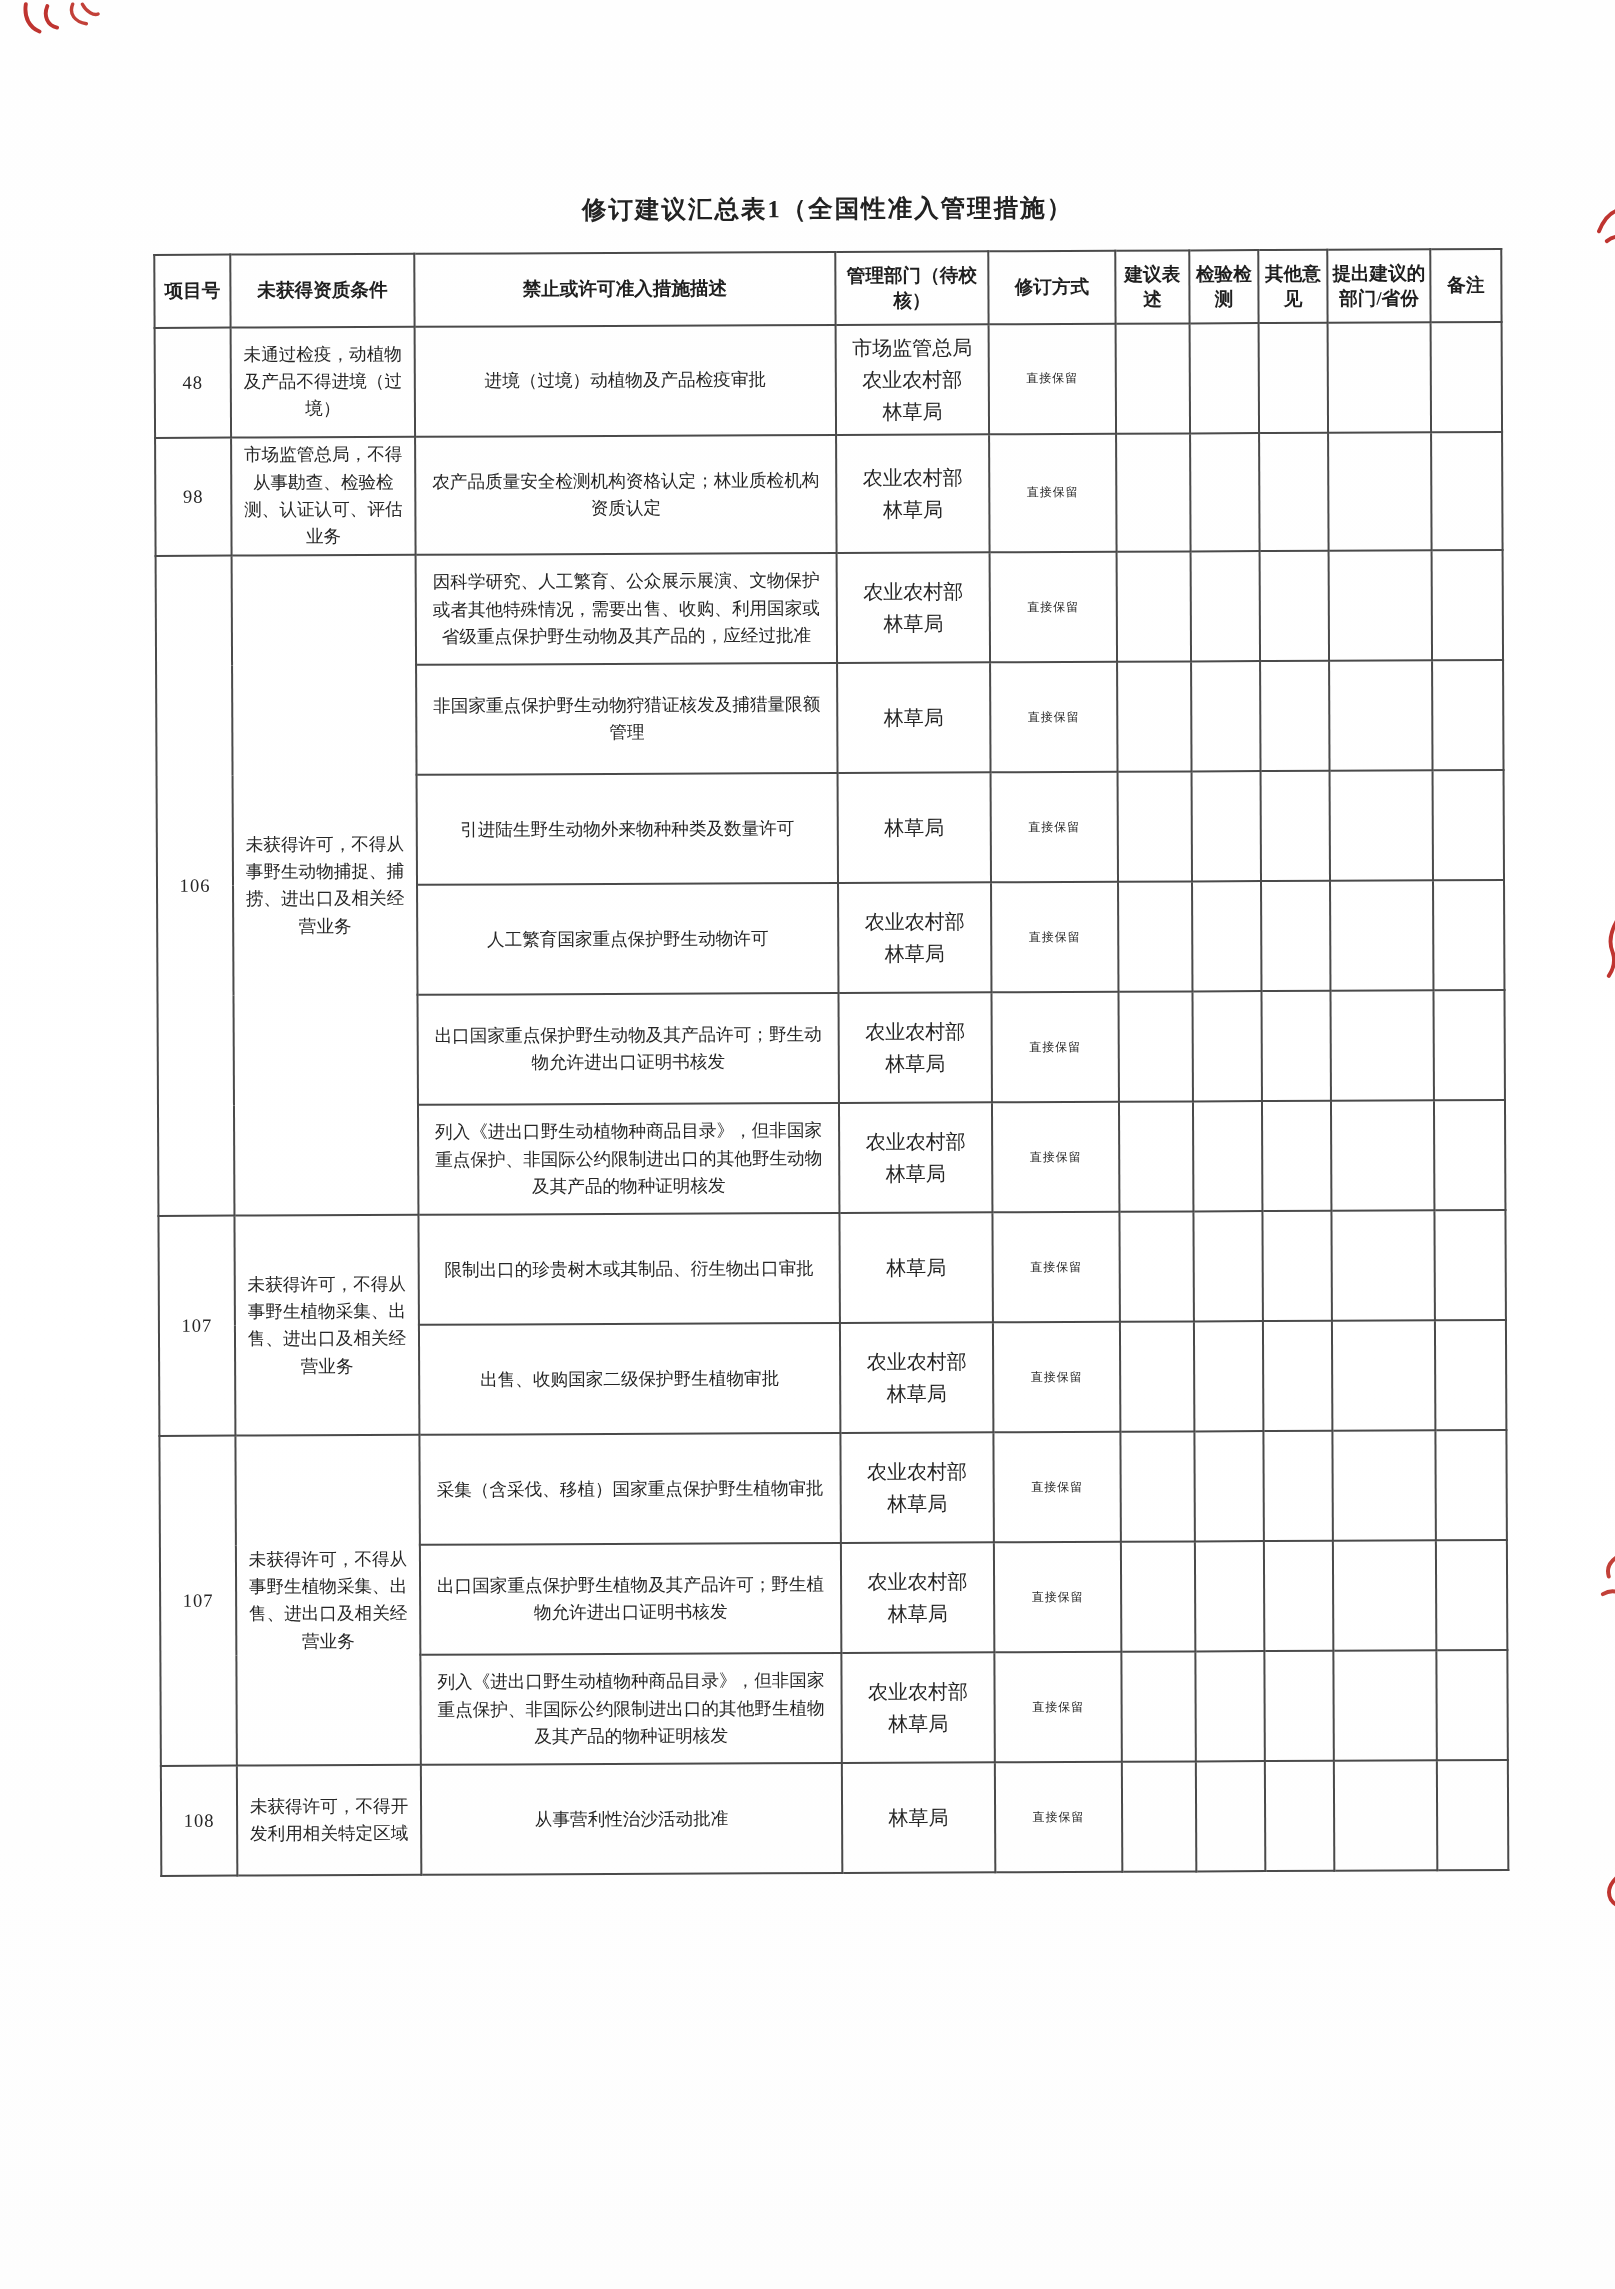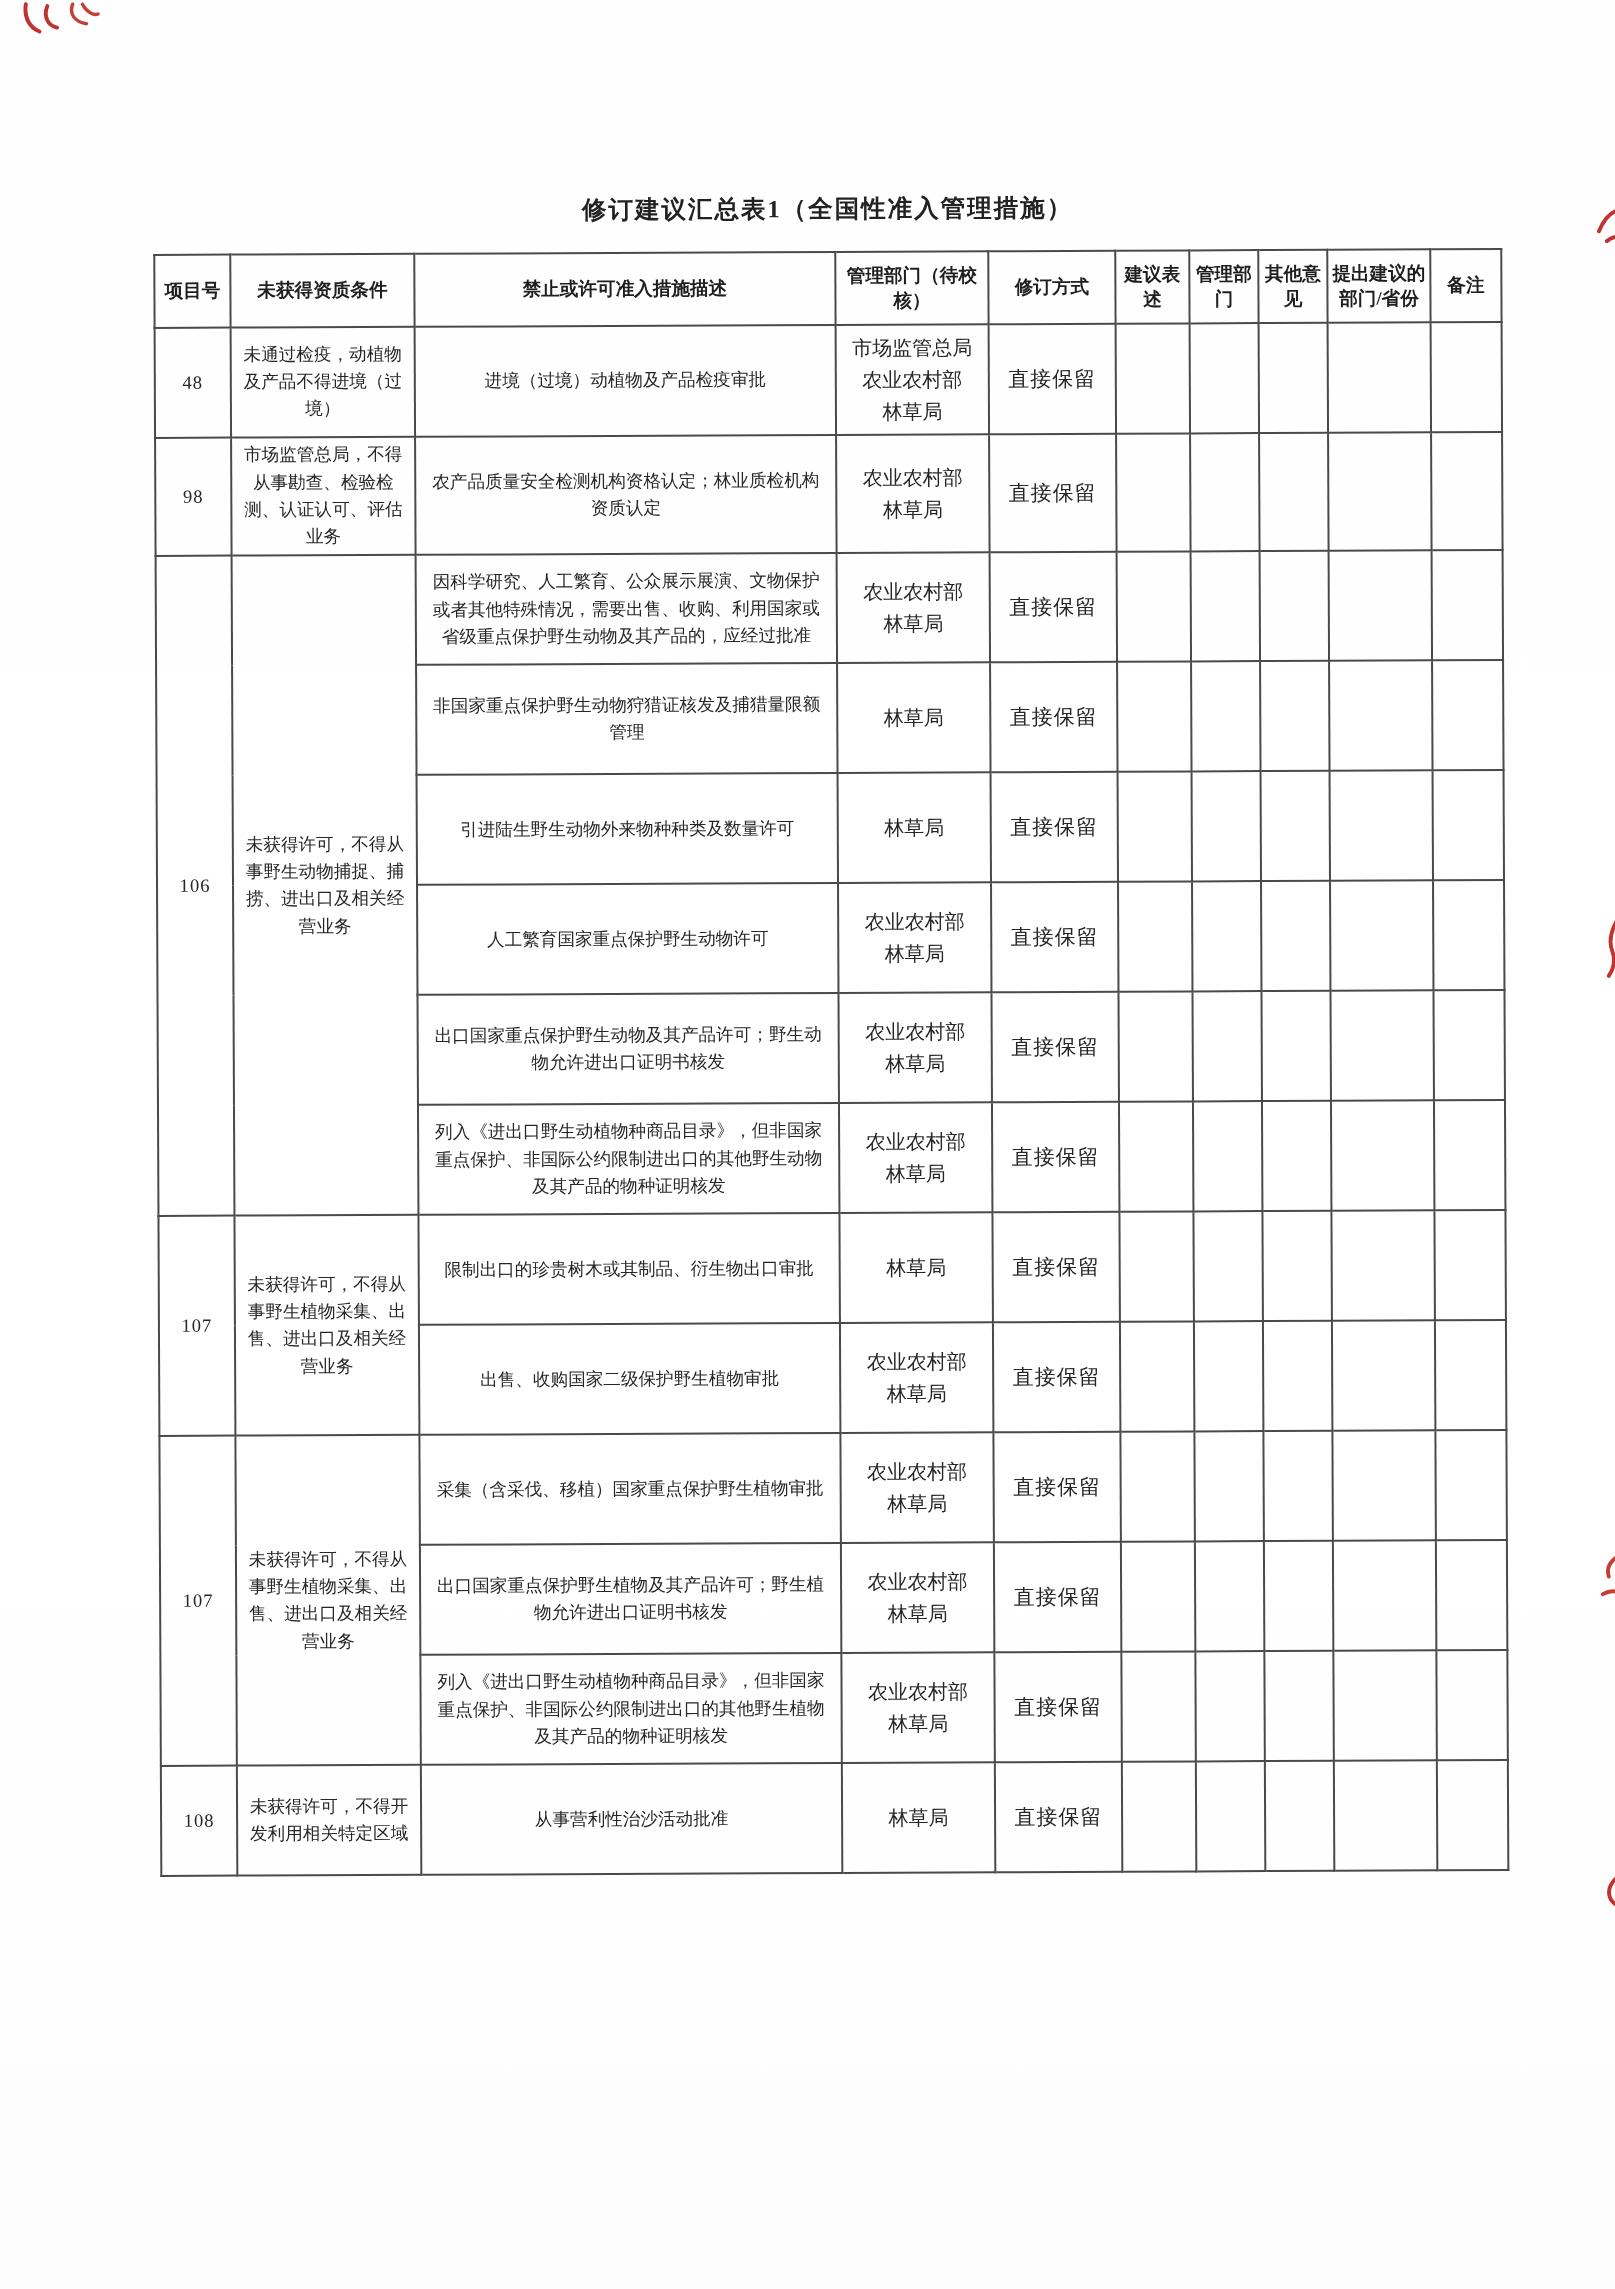--- a/index.html
+++ b/index.html
@@ -43,21 +43,21 @@
     font-weight:bold;
     line-height:1.35;
     padding:3.9px 3.9px;
     color:#1f1f1f;
   }
   .measure-row td{height:110px;}
   td.c-id{font-size:18.6px;letter-spacing:1px;}
   td.c-matter{font-size:17.6px;line-height:1.55;padding:3.9px 9.8px;}
   td.c-desc{font-size:17.6px;line-height:1.55;padding:3.9px 13.7px;}
   td.c-dept{font-size:20px;line-height:1.6;white-space:pre-line;}
-  td.c-method{font-size:21px;letter-spacing:1px;}
+  td.c-method{font-size:12px;letter-spacing:1px;}
   td.c-empty{font-size:15.7px;}
   
   .red-mark{position:absolute;pointer-events:none;}
   .red-mark svg{display:block;}
   .corner-mark{left:17.6px;top:2px;}
   .edge-mark{right:-7.8px;}
   .edge-1{top:202px;}
   .edge-2{top:919px;}
   .edge-3{top:1551px;}
   .edge-4{top:1874px;}
@@ -111,21 +111,21 @@
           <col style="width:71px">
       </colgroup>
       <thead>
         <tr>
             <th>项目号</th>
             <th>未获得资质条件</th>
             <th>禁止或许可准入措施描述</th>
             <th>管理部门（待校核）</th>
             <th>修订方式</th>
             <th>建议表述</th>
-            <th>管理部门</th>
+            <th>检验检测</th>
             <th>其他意见</th>
             <th>提出建议的部门/省份</th>
             <th>备注</th>
           </tr>
       </thead>
       <tbody>
           <tr class="measure-row">
             <td rowspan="1" class="c-id">48</td>
             <td rowspan="1" class="c-matter">未通过检疫，动植物及产品不得进境（过境）</td>
             <td class="c-desc">进境（过境）动植物及产品检疫审批</td>

